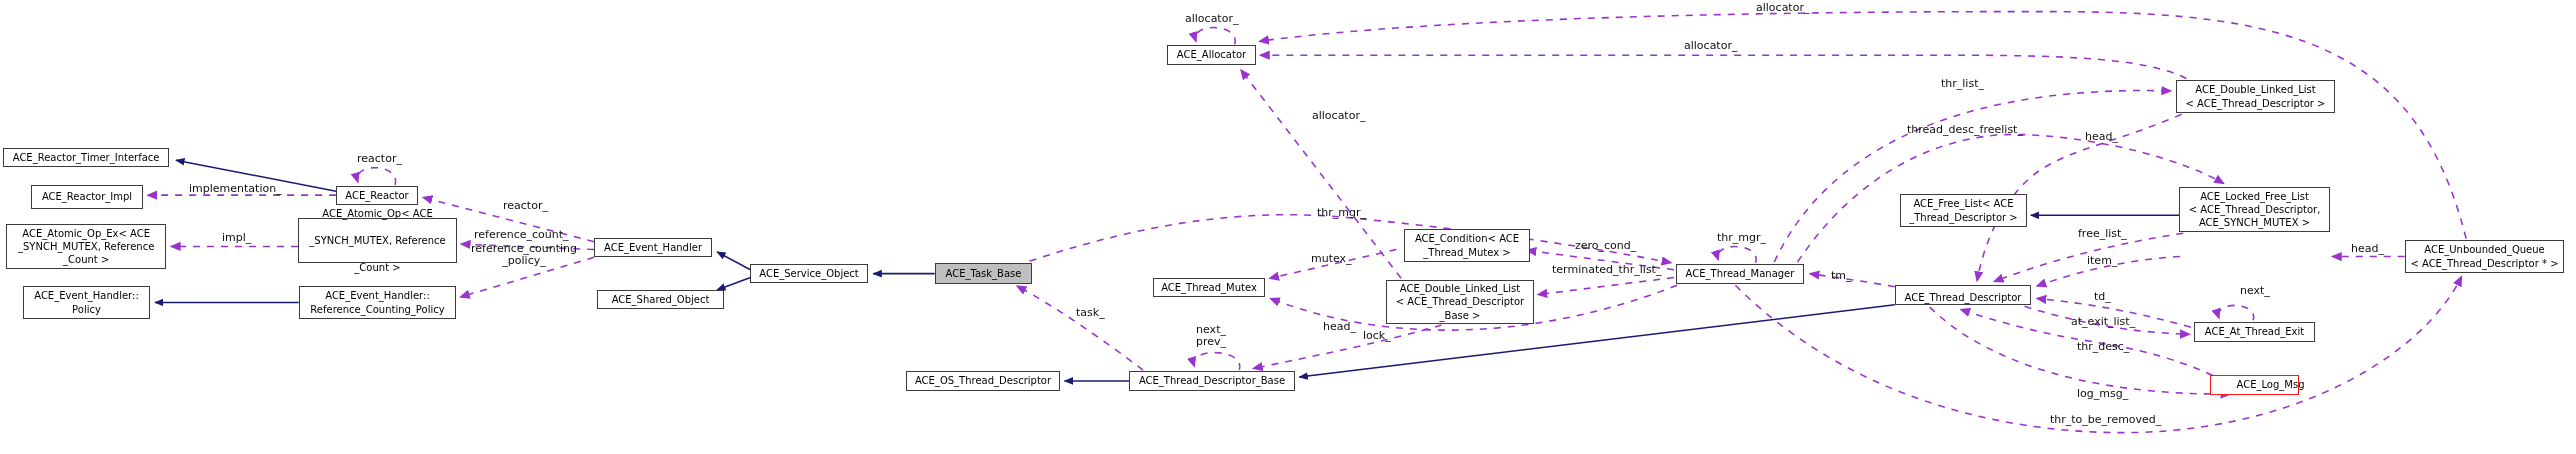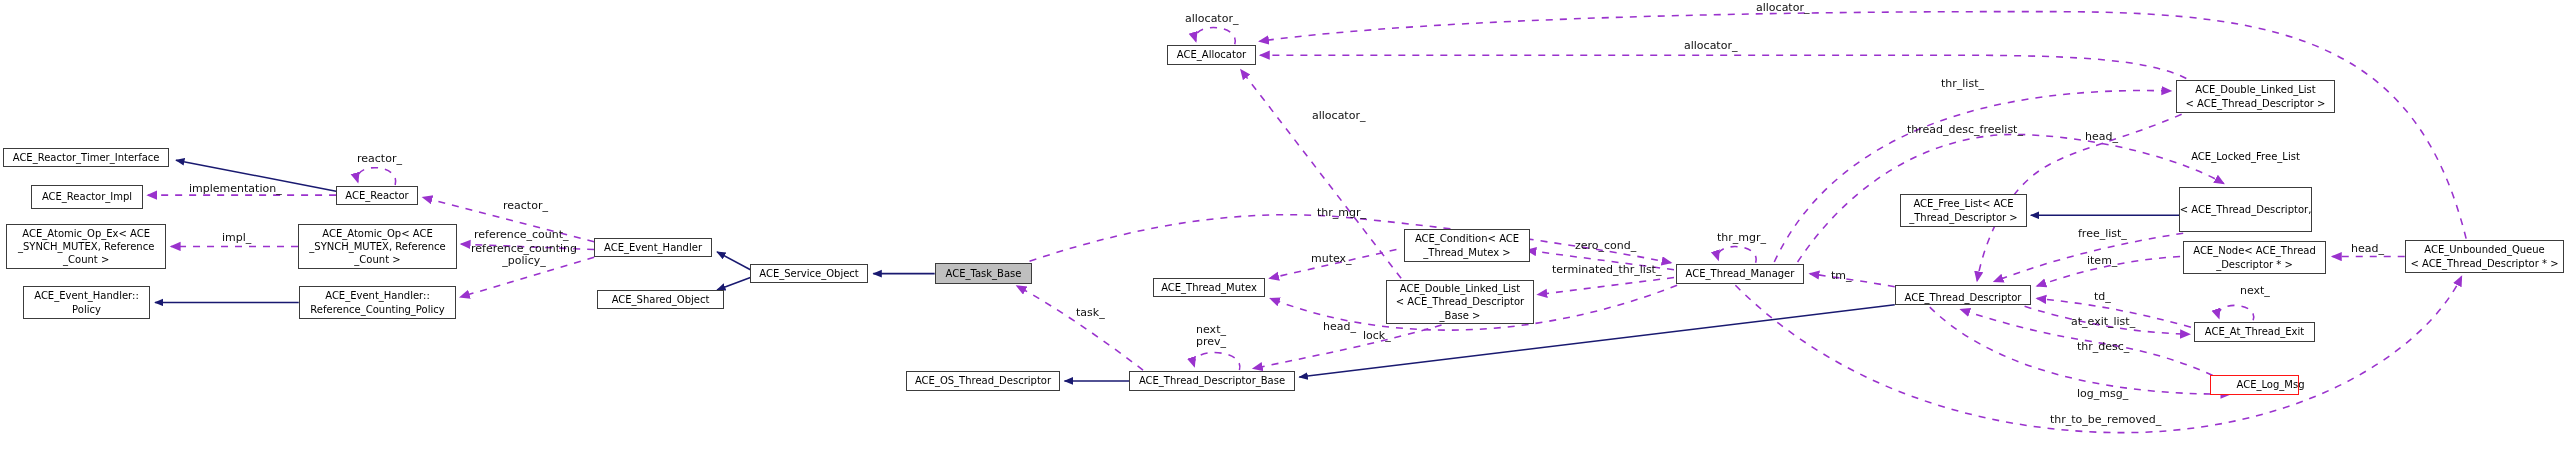--- a/index.html
+++ b/index.html
@@ -177,21 +177,21 @@
       <div>ACE_Reactor_Impl</div>
     </div>
     <div class="node" style="left: 336px; top: 186px; width: 82px; height: 19.4px;">
       <div>ACE_Reactor</div>
     </div>
     <div class="node" style="left: 6.2px; top: 224px; width: 160px; height: 45px;">
       <div>ACE_Atomic_Op_Ex&lt; ACE</div>
       <div>_SYNCH_MUTEX, Reference</div>
       <div>_Count &gt;</div>
     </div>
-    <div class="node" style="left: 298px; top: 224px; width: 159px; height: 45px;">
+    <div class="node" style="left: 298px; top: 218px; width: 159px; height: 45px; gap: 14px;">
       <div>ACE_Atomic_Op&lt; ACE</div>
       <div>_SYNCH_MUTEX, Reference</div>
       <div>_Count &gt;</div>
     </div>
     <div class="node" style="left: 23px; top: 286px; width: 127px; height: 33px;">
       <div>ACE_Event_Handler::</div>
       <div>Policy</div>
     </div>
     <div class="node" style="left: 299px; top: 286px; width: 157px; height: 33px;">
       <div>ACE_Event_Handler::</div>
@@ -224,32 +224,28 @@
       <div>&lt; ACE_Thread_Descriptor</div>
       <div>_Base &gt;</div>
     </div>
     <div class="node" style="left: 1676px; top: 264px; width: 128px; height: 20px;">
       <div>ACE_Thread_Manager</div>
     </div>
     <div class="node" style="left: 1900px; top: 194px; width: 127px; height: 33px;">
       <div>ACE_Free_List&lt; ACE</div>
       <div>_Thread_Descriptor &gt;</div>
     </div>
-    <div class="node" style="left: 2179px; top: 187px; width: 133px; height: 45px; gap: 40px;">
+    <div class="node" style="left: 2179px; top: 187px; width: 151px; height: 45px;">
       <div>ACE_Locked_Free_List</div>
       <div>&lt; ACE_Thread_Descriptor,</div>
       <div>ACE_SYNCH_MUTEX &gt;</div>
     </div>
     <div class="node" style="left: 2176px; top: 80px; width: 159px; height: 33px;">
       <div>ACE_Double_Linked_List</div>
       <div>&lt; ACE_Thread_Descriptor &gt;</div>
-    </div>
-    <div class="node" style="left: 2183px; top: 241px; width: 143px; height: 33px;">
-      <div>ACE_Node&lt; ACE_Thread</div>
-      <div>_Descriptor * &gt;</div>
     </div>
     <div class="node" style="left: 2405px; top: 240px; width: 159px; height: 33px;">
       <div>ACE_Unbounded_Queue</div>
       <div>&lt; ACE_Thread_Descriptor * &gt;</div>
     </div>
     <div class="node" style="left: 1895px; top: 285px; width: 136px; height: 20px; justify-content: flex-end;">
       <div>ACE_Thread_Descriptor</div>
     </div>
     <div class="node" style="left: 2194px; top: 322px; width: 121px; height: 20px;">
       <div>ACE_At_Thread_Exit</div>

